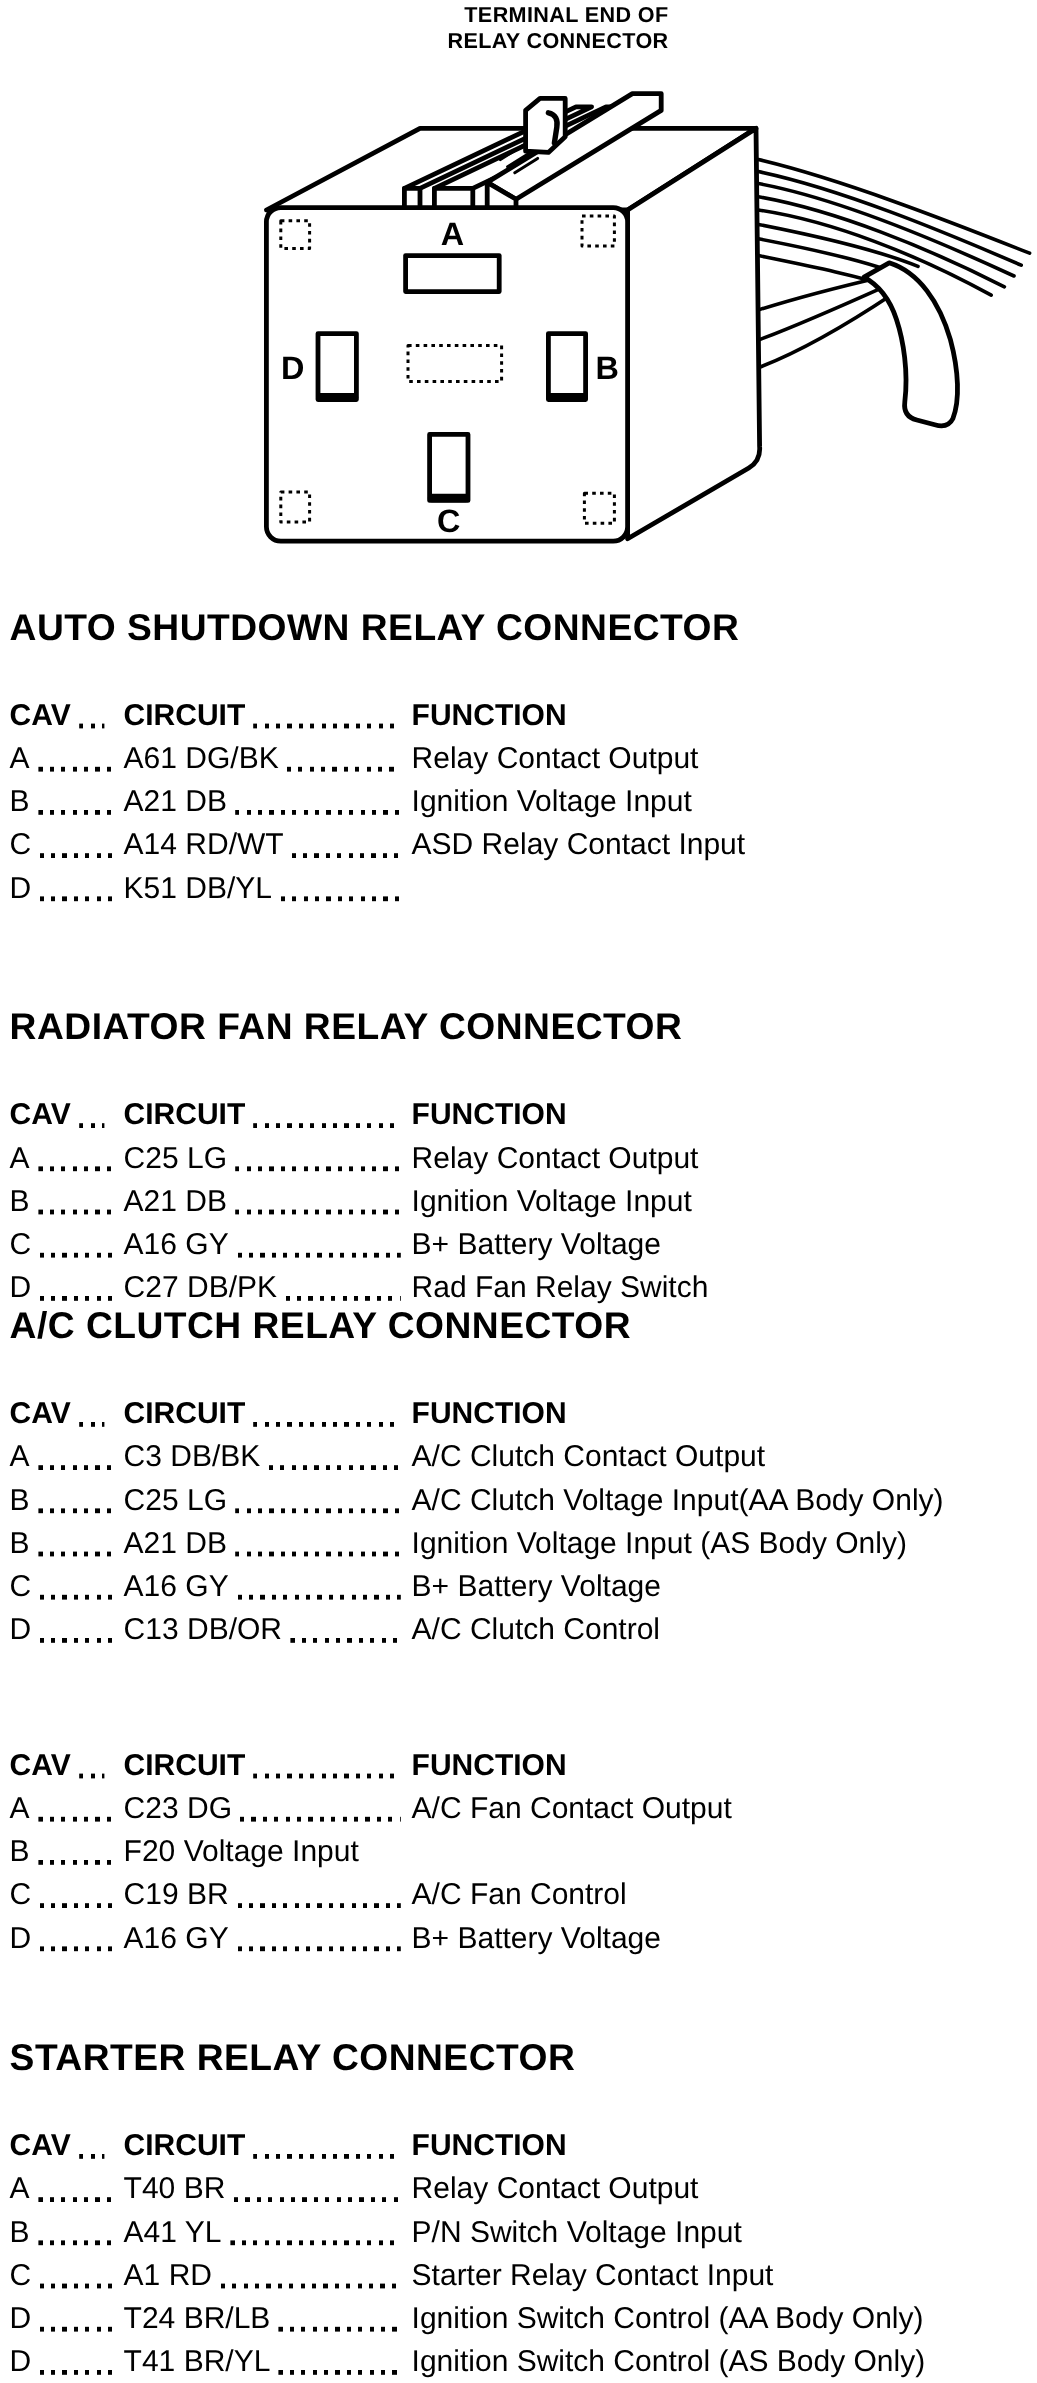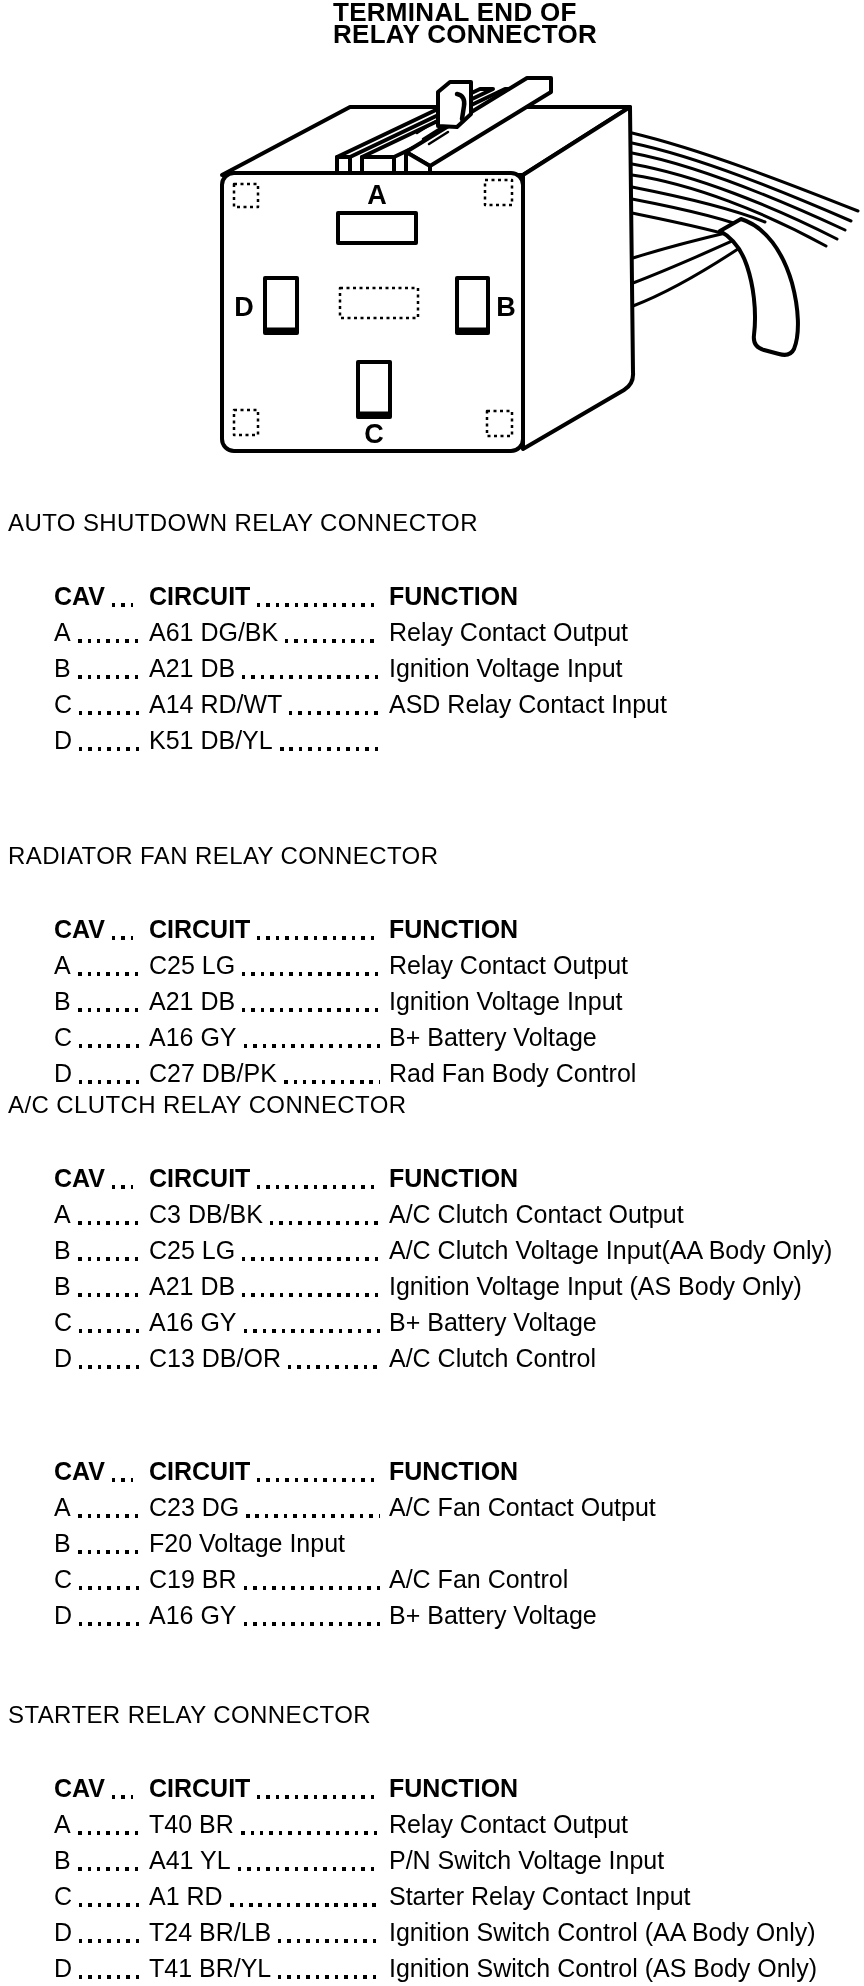--- a/index.html
+++ b/index.html
@@ -4,36 +4,36 @@
 <style>
   html,body{margin:0;padding:0;}
   body{
     width:864px;height:1986px;position:relative;overflow:hidden;
     background:#ffffff;color:#000;
     font-family:"Liberation Sans", sans-serif;
     -webkit-font-smoothing:antialiased;
   }
   .caption{
     position:absolute;top:1px;left:465px;transform:translateX(-50%);
-    text-align:left;font-weight:bold;font-size:26px;line-height:22px;
+    text-align:right;font-weight:bold;font-size:18px;line-height:22px;
     letter-spacing:.3px;white-space:nowrap;
   }
   svg.diagram{position:absolute;left:0;top:0;}
   svg .glabel{font-family:"Liberation Sans",sans-serif;font-weight:bold;font-size:27px;}
   .sec{position:absolute;left:8px;right:6px;}
   .sec h2{
-    margin:0;font-size:24px;line-height:30px;font-weight:normal;
+    margin:0;font-size:31px;line-height:30px;font-weight:bold;
     letter-spacing:.4px;white-space:nowrap;
   }
   .sec h2 .suffix{font-style:italic;margin-left:9px;}
   .suffix:empty{display:none;}
   .tbl{margin-top:40px;}
   .row{
     display:flex;height:36px;font-size:25px;line-height:36px;
-    white-space:nowrap;align-items:flex-start;margin-left:46px;
+    white-space:nowrap;align-items:flex-start;
   }
   .row.hdr{font-weight:bold;}
   .c-cav{width:95px;display:flex;}
   .c-cir{width:240px;display:flex;}
   .c-fun{flex:1;}
   .leader{
     flex:1;height:4px;align-self:flex-end;
     margin:0 9px 7px 7px;
     background:repeating-linear-gradient(90deg,#000 0,#000 3.5px,transparent 3.5px,transparent 9.5px);
   }
@@ -213,21 +213,21 @@
         </div>
         <div class="row">
           <span class="c-cav">
             <span class="txt">D</span>
             <span class="leader"></span>
           </span>
           <span class="c-cir">
             <span class="txt">C27 DB/PK</span>
             <span class="leader"></span>
           </span>
-          <span class="c-fun">Rad Fan Body Control</span>
+          <span class="c-fun">Rad Fan Relay Switch</span>
         </div>
       </div>
     </section>
     <section class="sec" style="top: 1090px;">
       <h2><span>A/C CLUTCH RELAY CONNECTOR</span></h2>
       <div class="tbl">
         <div class="row hdr">
           <span class="c-cav">
             <span class="txt">CAV</span>
             <span class="leader"></span>

